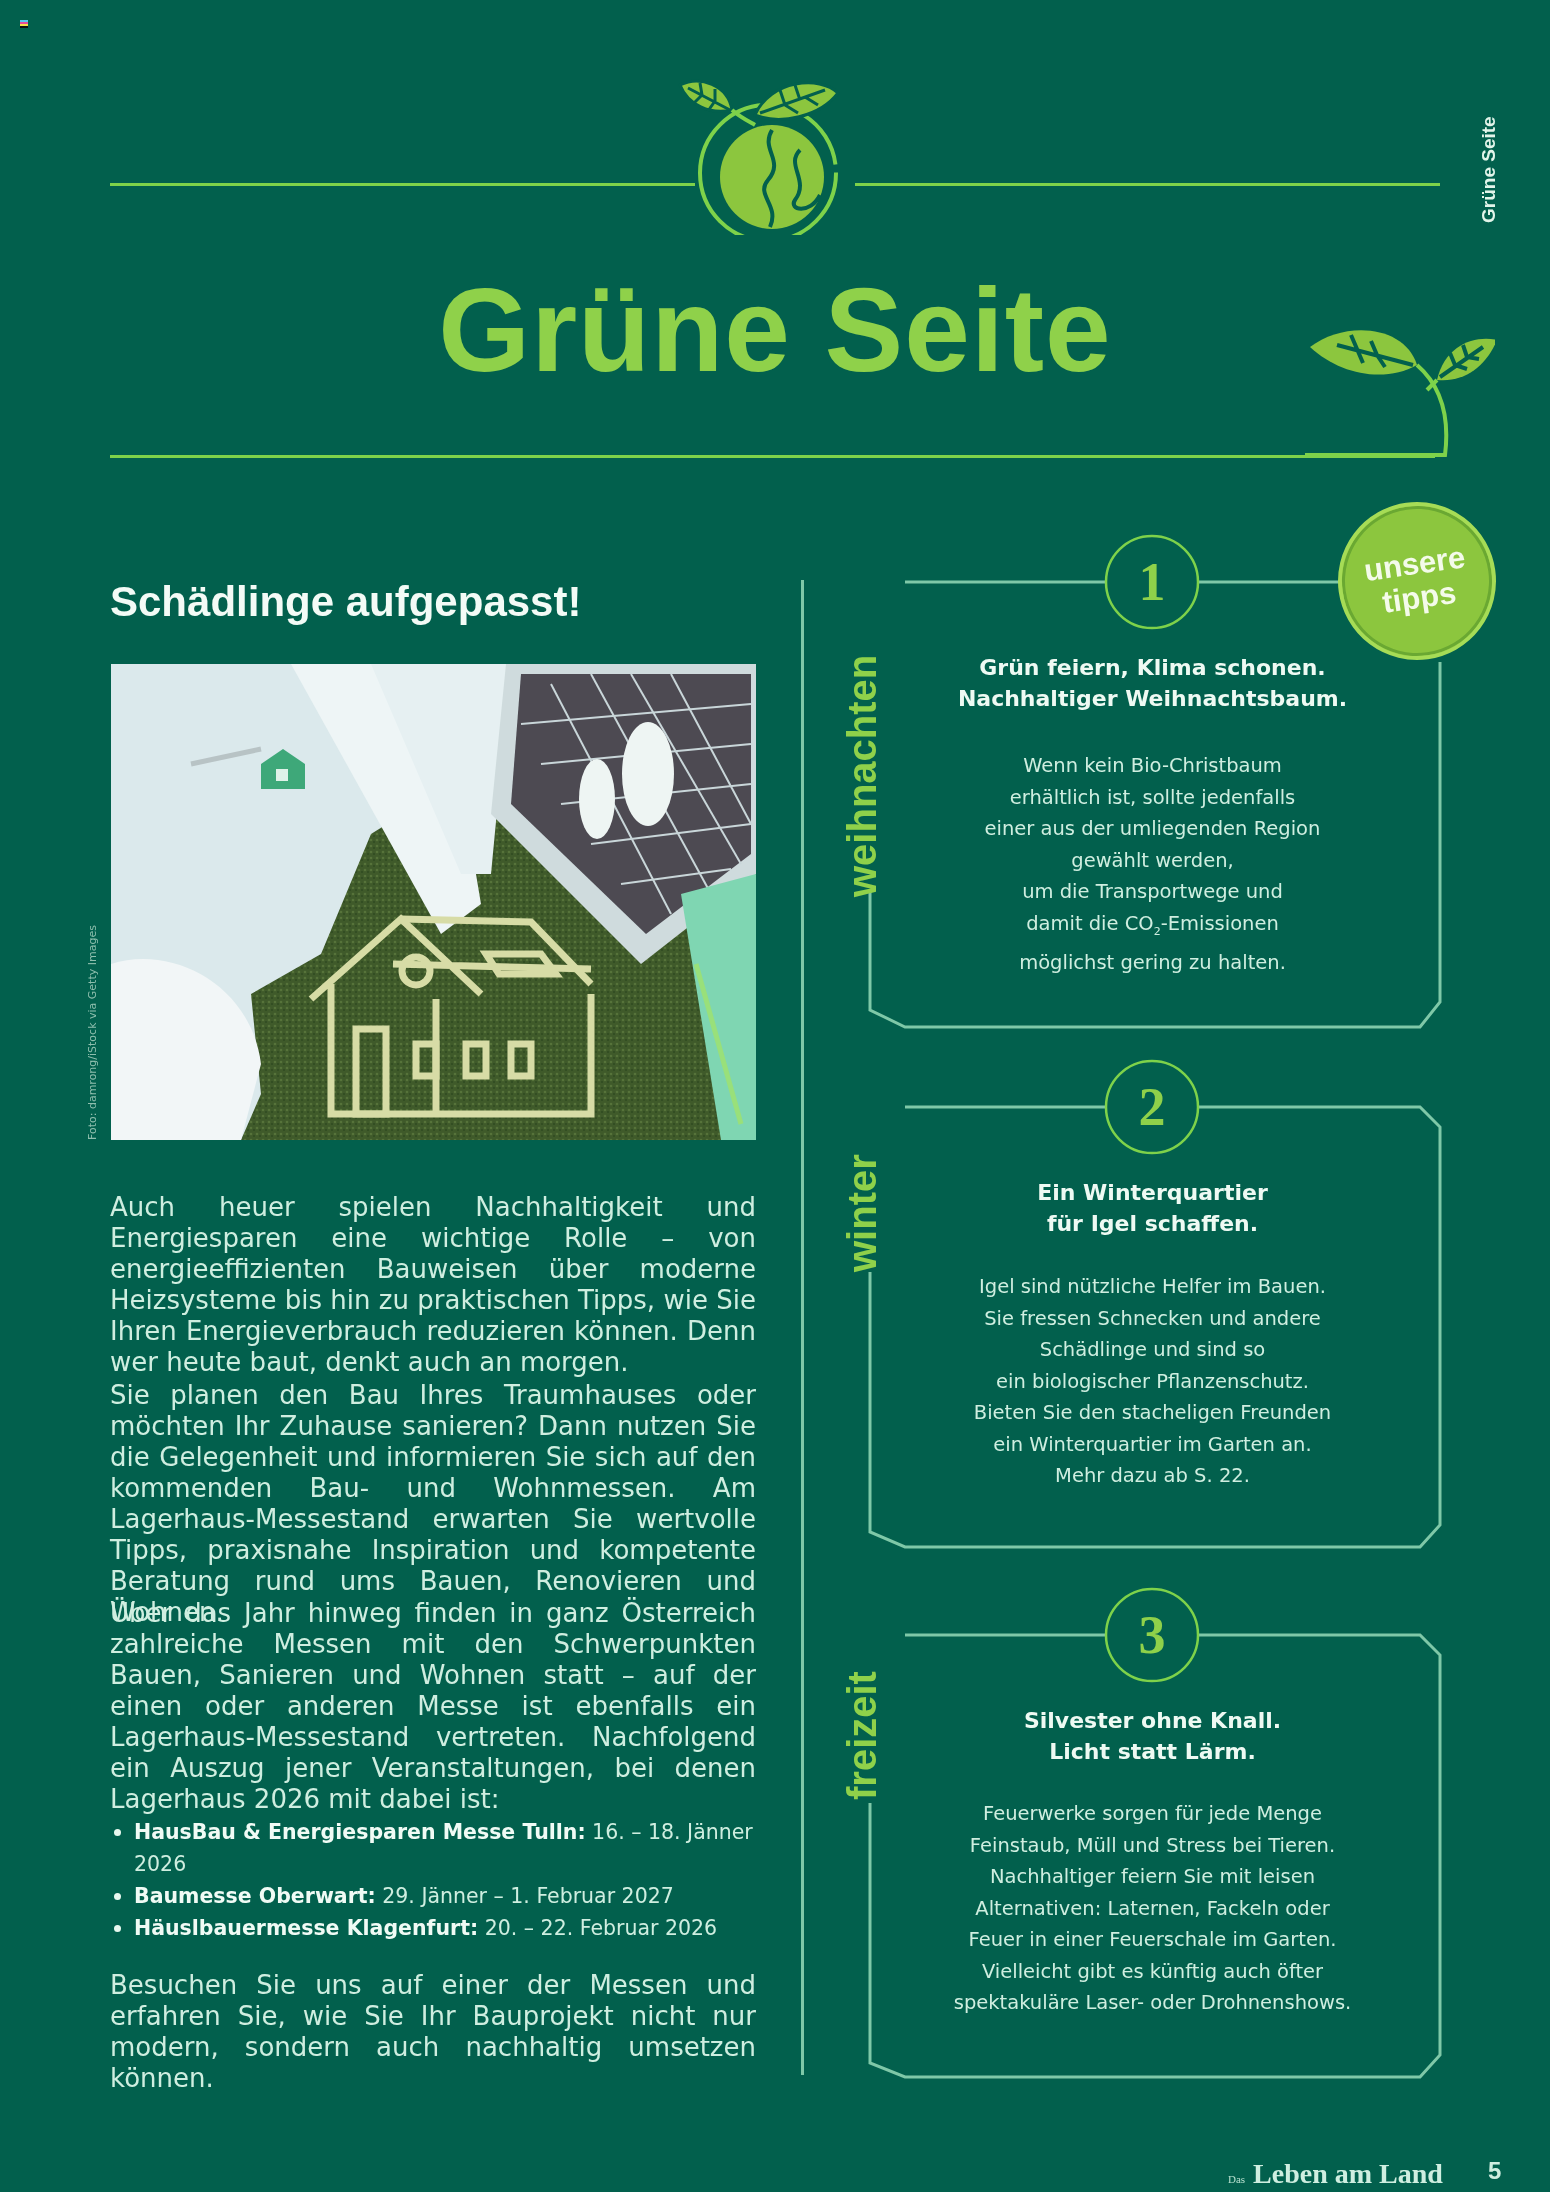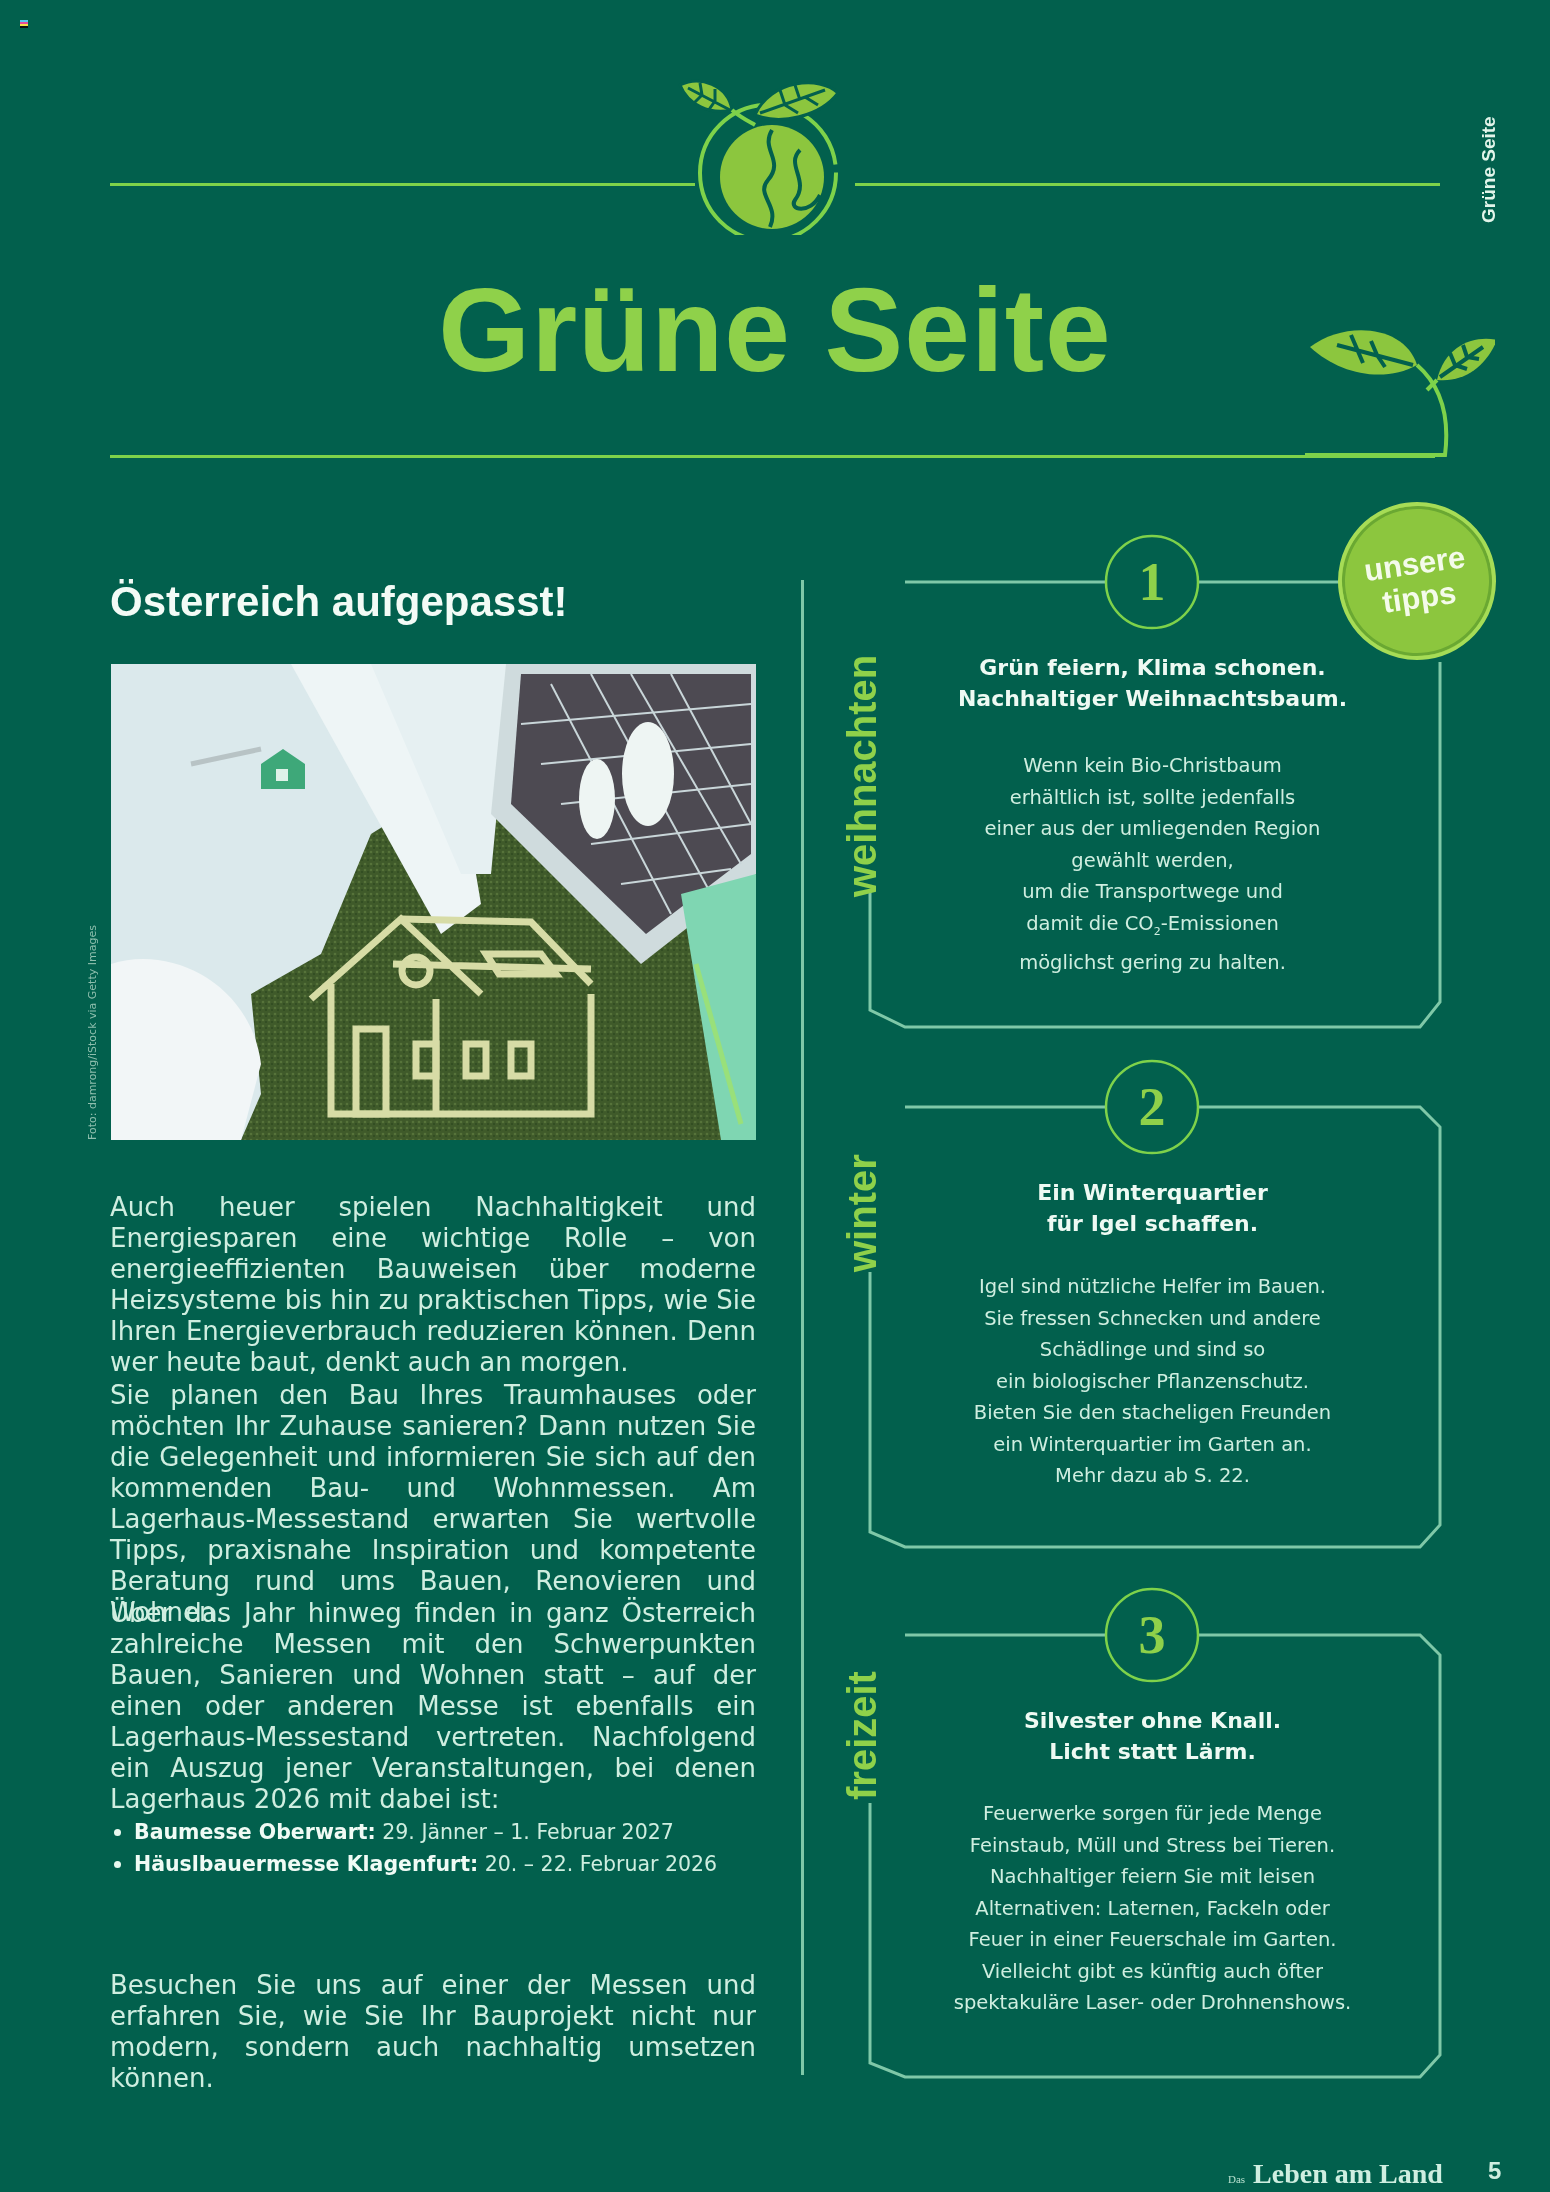--- a/index.html
+++ b/index.html
@@ -136,21 +136,21 @@
   <path d="M5 42 C40 15 100 20 112 60 C80 78 35 70 5 42 Z" fill="#8cc63e"></path>
   <path d="M32 40 L108 60 M52 44 L46 30 M72 50 L66 36 M52 44 L58 58 M72 50 L80 62" stroke="#02604d" stroke-width="4" fill="none"></path>
   <path d="M192 35 C170 30 140 40 132 75 C160 78 182 60 192 35 Z" fill="#8cc63e"></path>
   <path d="M135 72 L178 42 M150 60 L145 48 M162 52 L158 40 M150 60 L162 64 M162 52 L174 54" stroke="#02604d" stroke-width="4" fill="none"></path>
   <path d="M112 60 C135 80 145 110 140 150 L-5 150" stroke="#7ed24a" stroke-width="4" fill="none"></path>
   <path d="M132 75 L122 85" stroke="#7ed24a" stroke-width="4" fill="none"></path>
 </svg>
 
 <div class="abs hline header-line-bottom"></div>
 
-<h1 class="abs article-title">Österreich aufgepasst!</h1>
+<h1 class="abs article-title">Schädlinge aufgepasst!</h1>
 
 <div class="abs photo-credit">Foto: damrong/iStock via Getty Images</div>
 
 <div class="abs photo">
   <svg width="645" height="476" viewBox="0 0 645 476">
     <defs>
       <pattern id="grass" width="6" height="6" patternUnits="userSpaceOnUse">
         <rect width="6" height="6" fill="#3f5a2a"></rect>
         <circle cx="2" cy="2" r="1.3" fill="#56733a"></circle>
         <circle cx="5" cy="4" r="1" fill="#2f4a20"></circle>
@@ -193,20 +193,21 @@
       <line x1="325" y1="335" x2="325" y2="450"></line>
     </g>
   </svg>
 </div>
 
 <p class="abs body-text p1">Auch heuer spielen Nachhaltigkeit und Energiesparen eine wichtige Rolle – von energieeffizienten Bauweisen über moderne Heizsysteme bis hin zu praktischen Tipps, wie Sie Ihren Energieverbrauch reduzieren können. Denn wer heute baut, denkt auch an morgen.</p>
 <p class="abs body-text p2">Sie planen den Bau Ihres Traumhauses oder möchten Ihr Zuhause sanieren? Dann nutzen Sie die Gelegenheit und informieren Sie sich auf den kommenden Bau- und Wohnmessen. Am Lagerhaus-Messestand erwarten Sie wertvolle Tipps, praxisnahe Inspiration und kompetente Beratung rund ums Bauen, Renovieren und Wohnen.</p>
 <p class="abs body-text p3">Über das Jahr hinweg finden in ganz Österreich zahlreiche Messen mit den Schwerpunkten Bauen, Sanieren und Wohnen statt – auf der einen oder anderen Messe ist ebenfalls ein Lagerhaus-Messestand vertreten. Nachfolgend ein Auszug jener Veranstaltungen, bei denen Lagerhaus 2026 mit dabei ist:</p>
 
 <ul class="abs events">
+  <li><span class="ev-name">HausBau &amp; Energiesparen Messe Tulln:</span><span> 16. – 18. Jänner 2026</span></li>
   <li><span class="ev-name">Baumesse Oberwart:</span><span> 29. Jänner – 1. Februar 2027</span></li>
   <li><span class="ev-name">Häuslbauermesse Klagenfurt:</span><span> 20. – 22. Februar 2026</span></li>
 </ul>
 
 <p class="abs body-text p4">Besuchen Sie uns auf einer der Messen und erfahren Sie, wie Sie Ihr Bauprojekt nicht nur modern, sondern auch nachhaltig umsetzen können.</p>
 
 <div class="abs divider"></div>
 
 <div class="abs tip" style="top:532px; height:500px;">
   <svg class="frame" width="580" height="500" viewBox="0 0 580 500">

